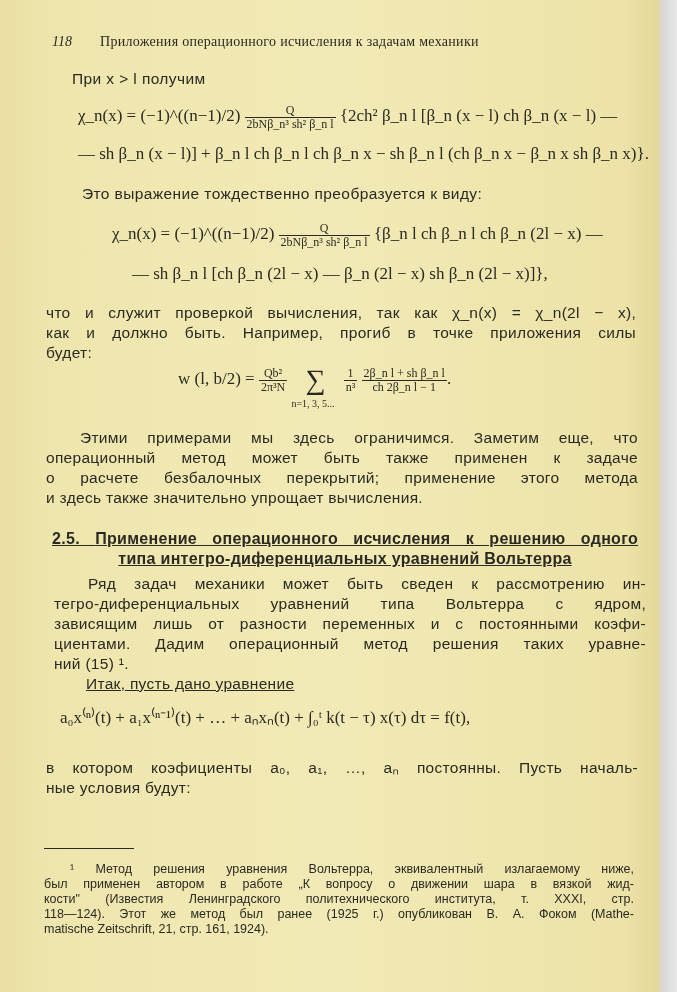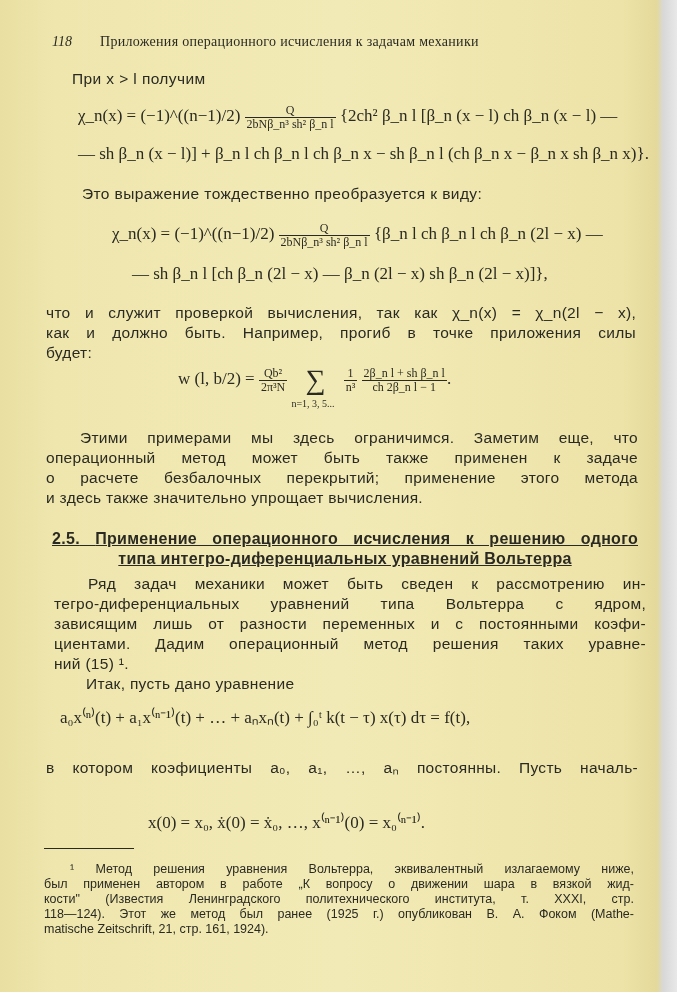--- a/index.html
+++ b/index.html
@@ -99,30 +99,30 @@
     <span class="l1"><span>2.5.</span> <span>Применение операционного исчисления к решению одного</span></span>
     <span class="l2">типа интегро-диференциальных уравнений Вольтерра</span>
   </div>
 
   <div class="para" style="left:46px; top:574px; width:592px;margin-left:8px;">
     <span class="line" style="padding-left:34px;">Ряд задач механики может быть сведен к рассмотрению ин-</span>
     <span class="line">тегро-диференциальных уравнений типа Вольтерра с ядром,</span>
     <span class="line">зависящим лишь от разности переменных и с постоянными коэфи-</span>
     <span class="line">циентами. Дадим операционный метод решения таких уравне-</span>
     <span class="line last">ний (15) ¹.</span>
-    <span class="line last" style="padding-left:32px;">Итак, пусть дано уравнение</span>
+    <span class="line last" style="padding-left:32px;text-decoration:underline;">Итак, пусть дано уравнение</span>
   </div>
 
   <div class="abs math" style="left:60px; top:705px;">a₀x⁽ⁿ⁾(t) + a₁x⁽ⁿ⁻¹⁾(t) + … + aₙxₙ(t) + ∫₀ᵗ k(t − τ) x(τ) dτ = f(t),</div>
 
   <div class="para" style="left:46px; top:758px; width:592px;">
     <span class="line">в котором коэфициенты a₀, a₁, …, aₙ постоянны. Пусть началь-</span>
+    <span class="line last">ные условия будут:</span>
   </div>
 
-  <div class="abs math" style="left:148px; top:810px;">x(0) = x₀,  ẋ(0) = ẋ₀,  …,  x⁽ⁿ⁻¹⁾(0) = x₀⁽ⁿ⁻¹⁾.</div>
 
   <div class="fn-rule"></div>
 
   <div class="footnote">
     <span class="line" style="padding-left:26px;">¹ Метод решения уравнения Вольтерра, эквивалентный излагаемому ниже,</span>
     <span class="line">был применен автором в работе „К вопросу о движении шара в вязкой жид-</span>
     <span class="line">кости" (Известия Ленинградского политехнического института, т. XXXI, стр.</span>
     <span class="line">118—124). Этот же метод был ранее (1925 г.) опубликован В. А. Фоком (Mathe-</span>
     <span class="line last">matische Zeitschrift, 21, стр. 161, 1924).</span>
   </div>

